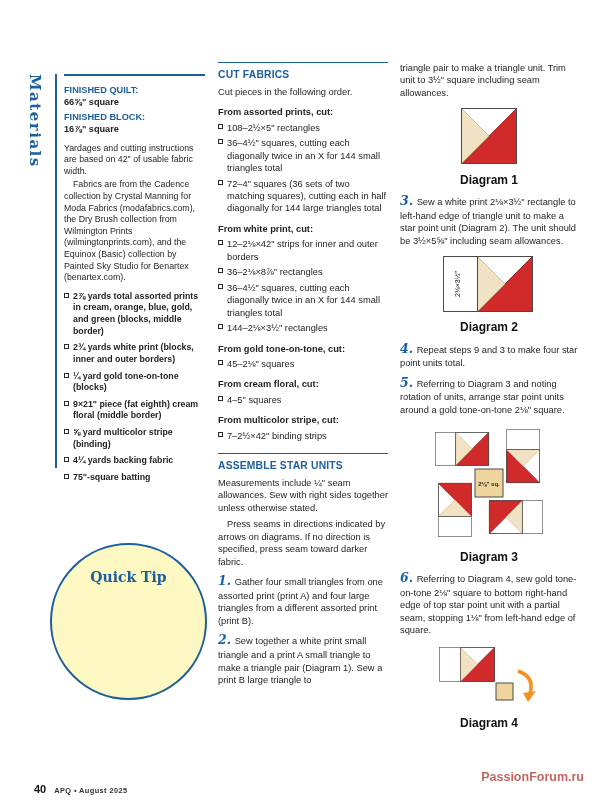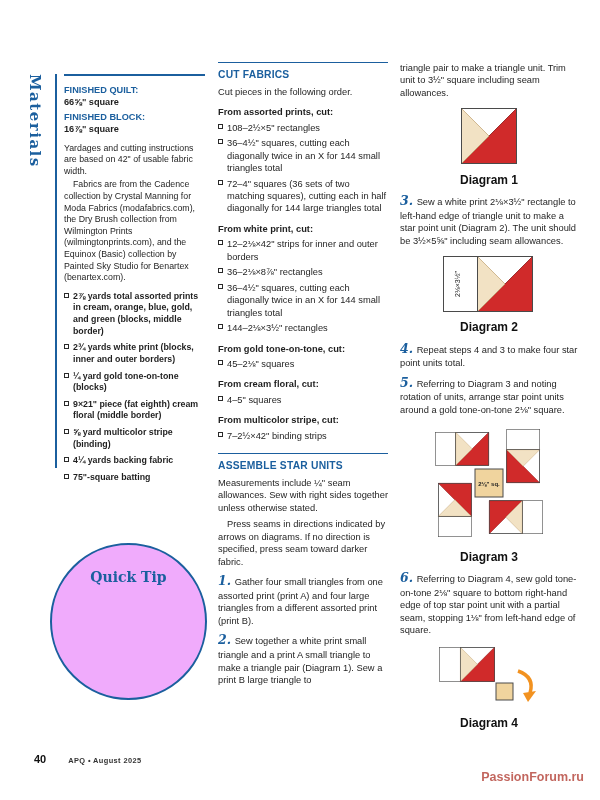--- a/index.html
+++ b/index.html
@@ -35,25 +35,25 @@
   .group-label { font-weight:700; margin-top:8px; margin-bottom:3px; }
   .cut .ck { margin-bottom:3px; }
 
   .step { margin-top:5px; }
   .step-num { font-family:"DejaVu Serif", serif; font-style:italic; font-weight:700; color:#1b5f9e; font-size:12.5px; margin-right:1px; }
 
   figure { margin:7px 0 3px; text-align:center; }
   figcaption { font-size:12px; font-weight:700; margin-top:2px; color:#111; }
 
   .quick-tip { position:absolute; left:50px; top:543px; width:157px; height:157px;
-    border:2px solid #1b5f9e; border-radius:50%; text-align:center; padding:24px 15px 0; background:#f0abfc; }
+    border:2px solid #1b5f9e; border-radius:50%; text-align:center; padding:24px 15px 0; background:#fef9c3; }
   .qt-title { font-family:"DejaVu Serif", serif; font-weight:700; color:#1b5f9e; font-size:14px; margin-bottom:6px; }
   .qt-text { font-size:7.8px; line-height:1.38; color:#222; }
 
-  .footer { position:absolute; left:34px; top:753px; display:flex; align-items:baseline; gap:22px; }
+  .footer { position:absolute; left:34px; top:783px; display:flex; align-items:baseline; gap:8px; }
   .pg-num { font-weight:700; font-size:11px; color:#111; }
   .pg-mag { font-size:7.4px; letter-spacing:.4px; color:#333; font-weight:700; }
 
   .watermark { position:absolute; right:16px; top:770px; font-size:12.5px; font-weight:700; color:#bc564d; opacity:.9; }
 </style>
 </head>
 <body>
 
 <div class="page">
 
@@ -195,21 +195,21 @@
     <p class="step"><span class="step-num">3.</span> <span class="step-text">Sew a white print 2⅛×3½" rectangle to left-hand edge of triangle unit to make a star point unit (Diagram 2). The unit should be 3½×5⅝" including seam allowances.</span></p>
 
     <figure>
       <svg width="100" height="60">
         <use href="#spu" x="4" y="2"></use>
         <text transform="translate(21 30) rotate(-90)" font-size="7" text-anchor="middle" fill="#222">2⅛×3½"</text>
       </svg>
       <figcaption>Diagram 2</figcaption>
     </figure>
 
-    <p class="step"><span class="step-num">4.</span> <span class="step-text">Repeat steps 4 and 3 to make four star point units total.</span></p>
+    <p class="step"><span class="step-num">4.</span> <span class="step-text">Repeat steps 9 and 3 to make four star point units total.</span></p>
 
     <p class="step"><span class="step-num">5.</span> <span class="step-text">Referring to Diagram 3 and noting rotation of units, arrange star point units around a gold tone-on-tone 2⅛" square.</span></p>
 
     <figure>
       <svg width="120" height="120">
         <use href="#spu" transform="translate(6,9) scale(0.6)"></use>
         <use href="#spu" transform="translate(111,6) rotate(90) scale(0.6)"></use>
         <use href="#spu" transform="translate(114,111) rotate(180) scale(0.6)"></use>
         <use href="#spu" transform="translate(9,114) rotate(270) scale(0.6)"></use>
         <rect x="46" y="46" width="28" height="28" fill="#f0d49e" stroke="#4a4a4a"></rect>

